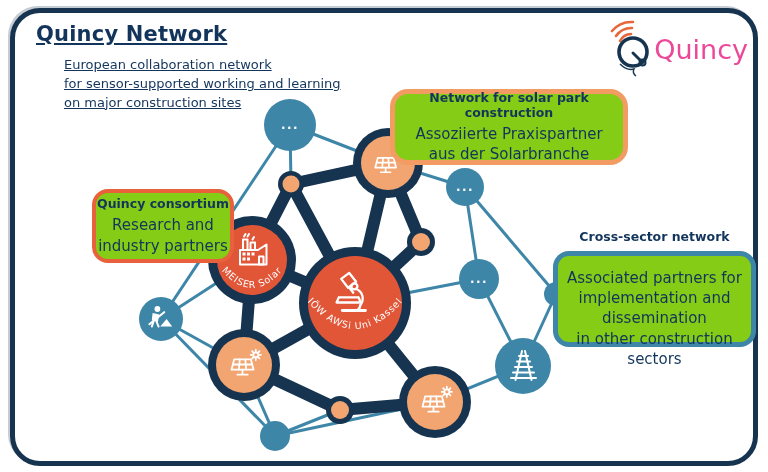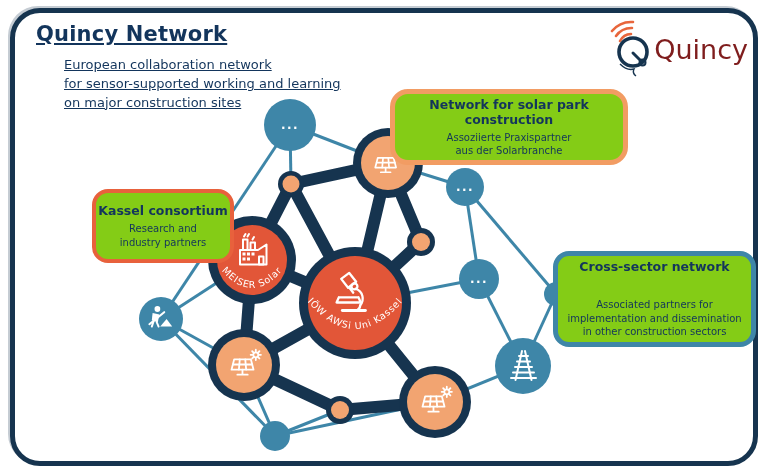--- a/index.html
+++ b/index.html
@@ -6,25 +6,25 @@
   #page{position:relative;width:768px;height:472px;background:#fff;overflow:hidden;
         font-family:"DejaVu Sans","Liberation Sans",sans-serif;color:#13355C;}
   #card{position:absolute;left:10px;top:8px;width:738px;height:448px;
         border:5px solid #16344F;border-radius:30px;background:#fff;
         box-shadow:-2px -2px 0 rgba(22,52,79,.25);}
   #diagram{position:absolute;left:0;top:0;z-index:1;}
   .hdr{position:absolute;z-index:3;text-decoration:underline;}
   #title{left:36px;top:22px;font-size:21px;font-weight:bold;letter-spacing:.2px;}
   #subtitle{left:36px;top:56px;font-size:13px;line-height:1.45;white-space:pre-line;margin-left:28px;}
   #logo{right:20px;top:20px;display:flex;align-items:center;position:absolute;z-index:3;}
-  #logo .logo-word{font-size:27px;color:#7f1d1d;margin-left:2px;}
+  #logo .logo-word{font-size:27px;color:#ec4899;margin-left:2px;}
   .callout{position:absolute;z-index:2;background:#84cc16;text-align:center;
            display:flex;flex-direction:column;justify-content:center;}
   .callout .c-title{font-size:12.5px;font-weight:bold;margin-bottom:4px;}
-  .callout .c-body{font-size:10px;line-height:1.35;white-space:pre-line;}
+  .callout .c-body{font-size:15px;line-height:1.35;white-space:pre-line;}
   #box-consortium{left:92px;top:189px;width:134px;height:66px;
                   border:4px solid #E8613C;border-radius:16px;}
   #box-solar{left:390px;top:89px;width:228px;height:66px;
              border:5px solid #F29C63;border-radius:18px;}
   #box-cross{left:553px;top:251px;width:193px;height:86px;
              border:5px solid #3E86A8;border-radius:16px;gap:20px;}
   .node-ico{stroke:#fff;stroke-width:2;fill:none;stroke-linecap:round;stroke-linejoin:round;}
   .curved{fill:#fff;font-size:9.5px;letter-spacing:.8px;font-family:"DejaVu Sans","Liberation Sans",sans-serif;}
   .dots{fill:#fff;font-size:12px;font-weight:bold;letter-spacing:1.5px;
         text-anchor:middle;font-family:"DejaVu Sans","Liberation Sans",sans-serif;}
@@ -199,21 +199,21 @@
       <path d="M6,11  A25,25 0 0 1 27,2" stroke="#E8663C" stroke-width="2.6" fill="none" stroke-linecap="round"></path>
       <circle cx="27" cy="32" r="14" stroke="#16344F" stroke-width="3.6" fill="none"></circle>
       <path d="M27,33 l8,8" stroke="#16344F" stroke-width="3" stroke-linecap="round"></path>
       <circle cx="36.5" cy="42.5" r="3" stroke="#16344F" stroke-width="2" fill="none"></circle>
       <path d="M14,44 q7,7 14,5 q-2,4 2,7" stroke="#16344F" stroke-width="1.4" fill="none"></path>
     </svg>
     <span class="logo-word">Quincy</span>
   </div>
 
   <div id="box-consortium" class="callout">
-    <div class="c-title">Kassel consortium</div>
+    <div class="c-title">Quincy consortium</div>
     <div class="c-body">Research and
 industry partners</div>
   </div>
   <div id="box-solar" class="callout">
     <div class="c-title">Network for solar park construction</div>
     <div class="c-body">Assoziierte Praxispartner
 aus der Solarbranche</div>
   </div>
   <div id="box-cross" class="callout">
     <div class="c-title">Cross-sector network</div>

